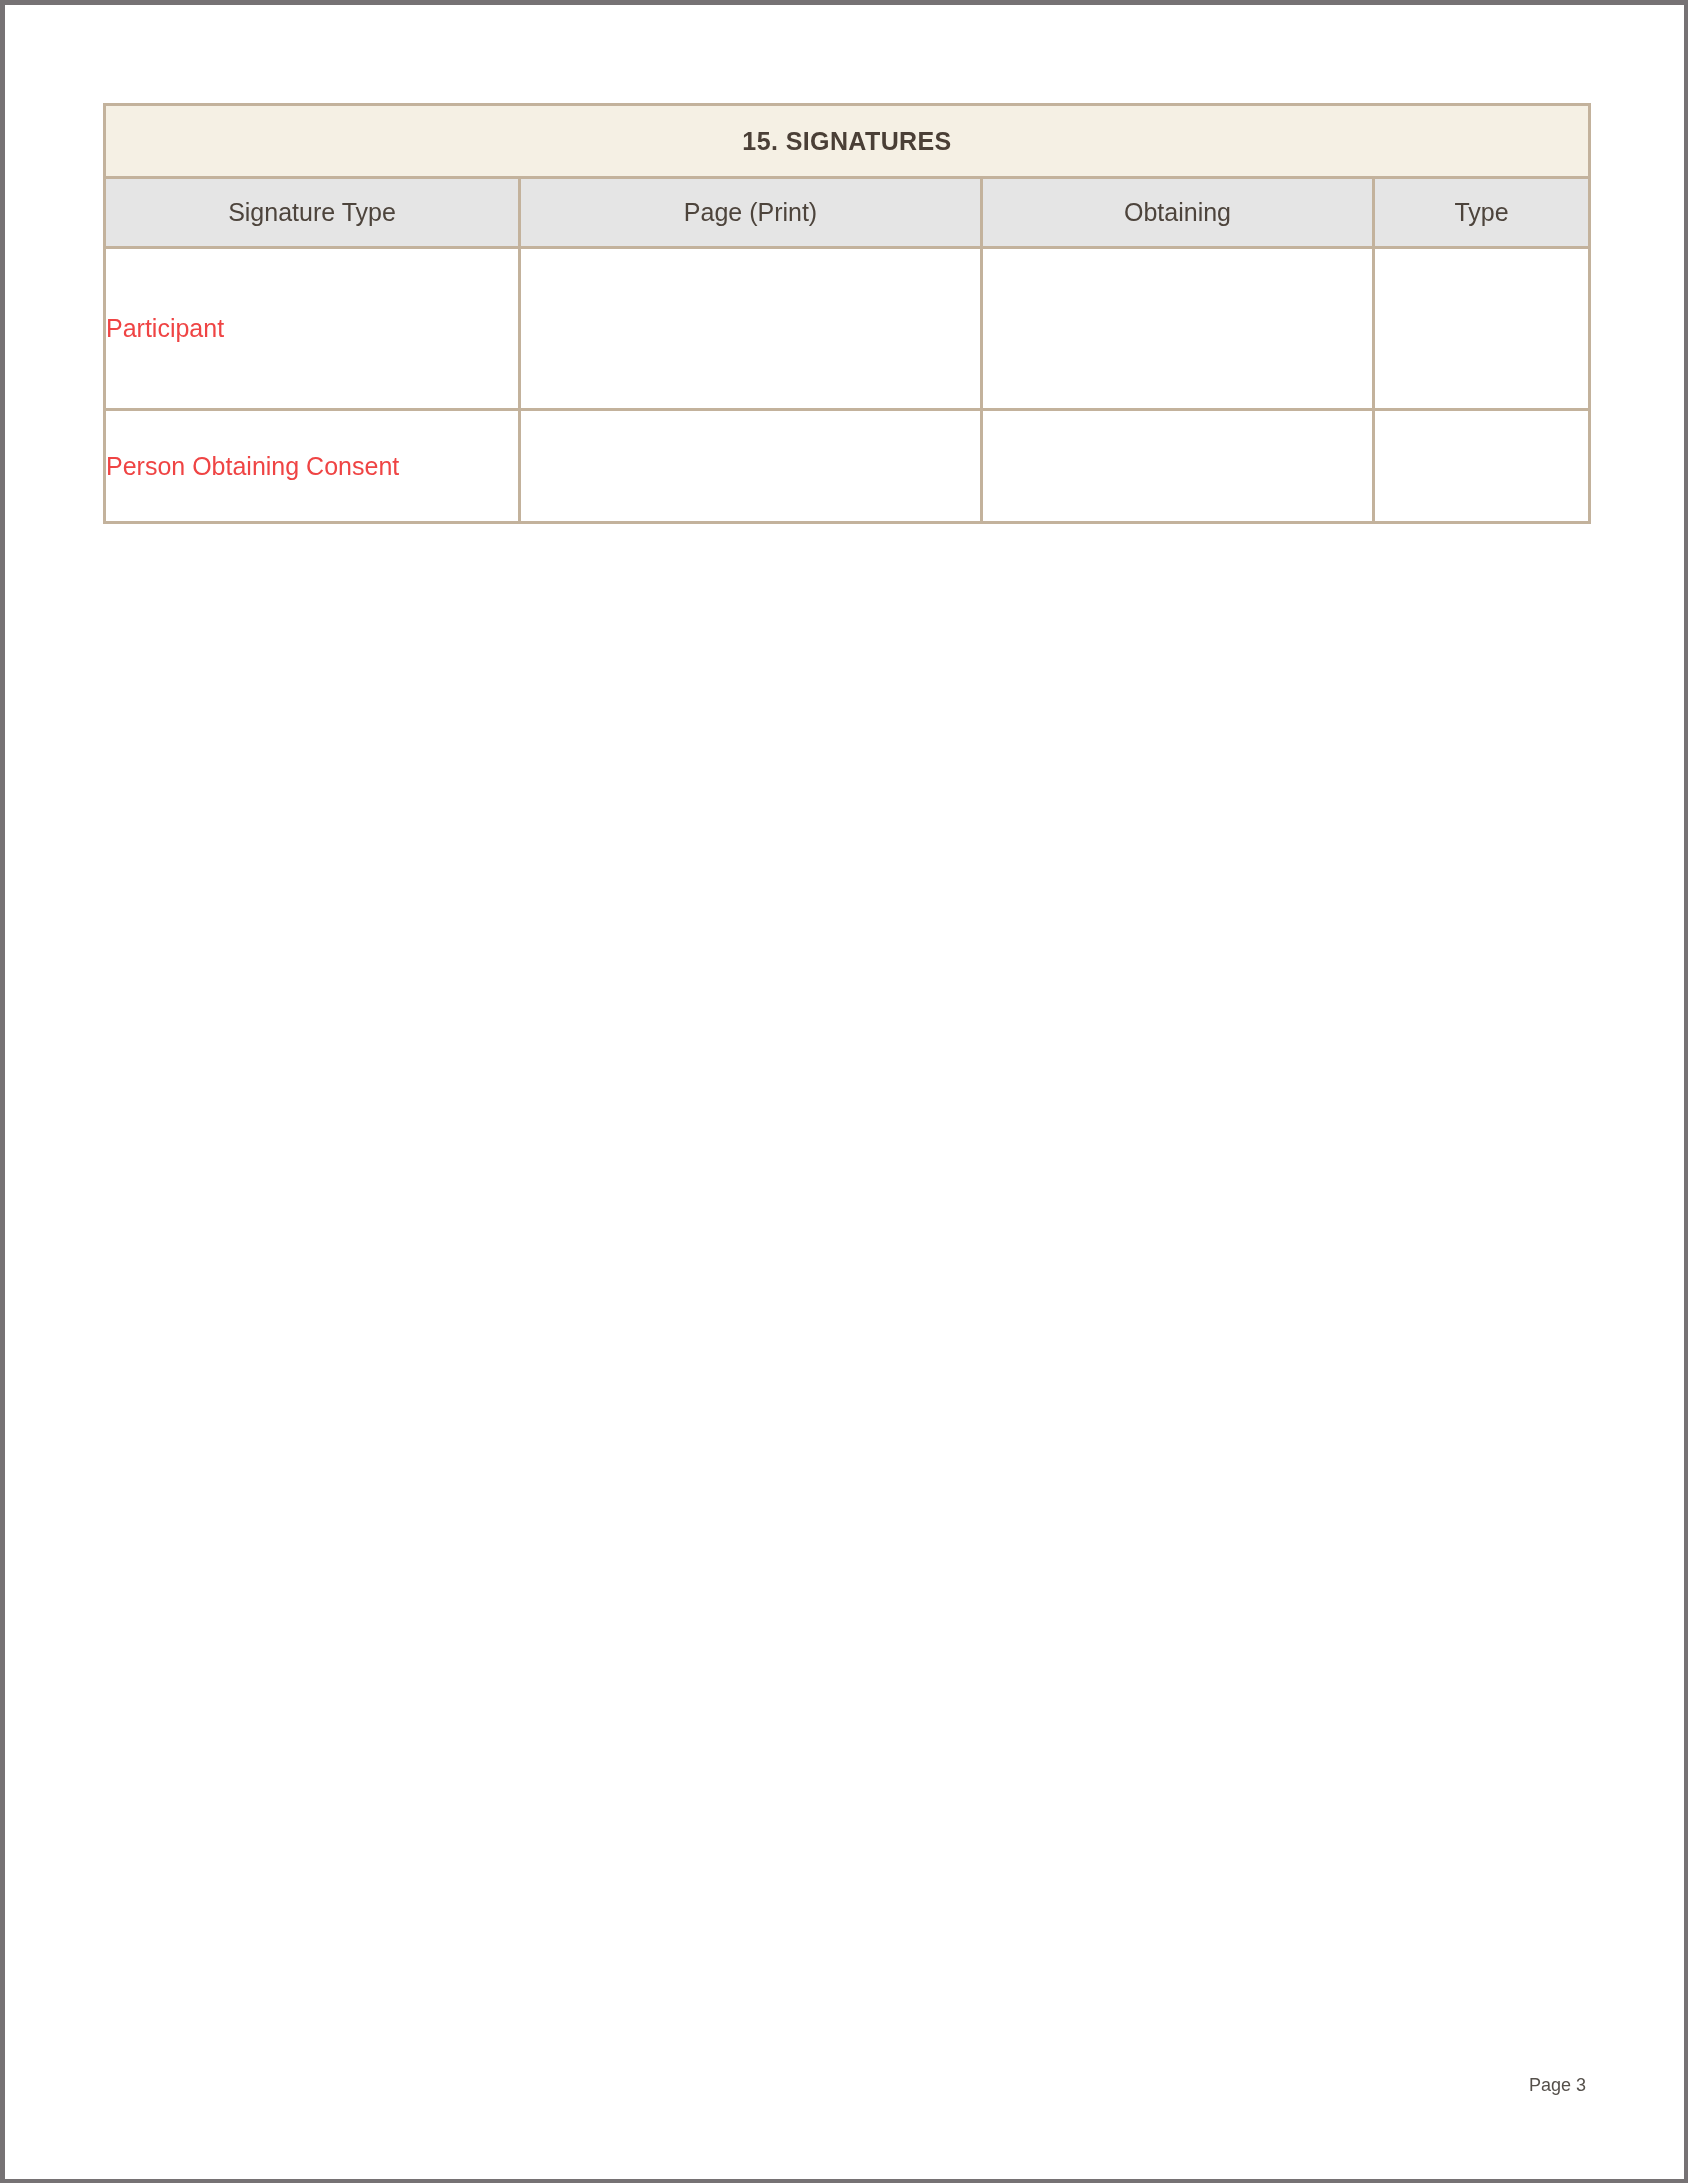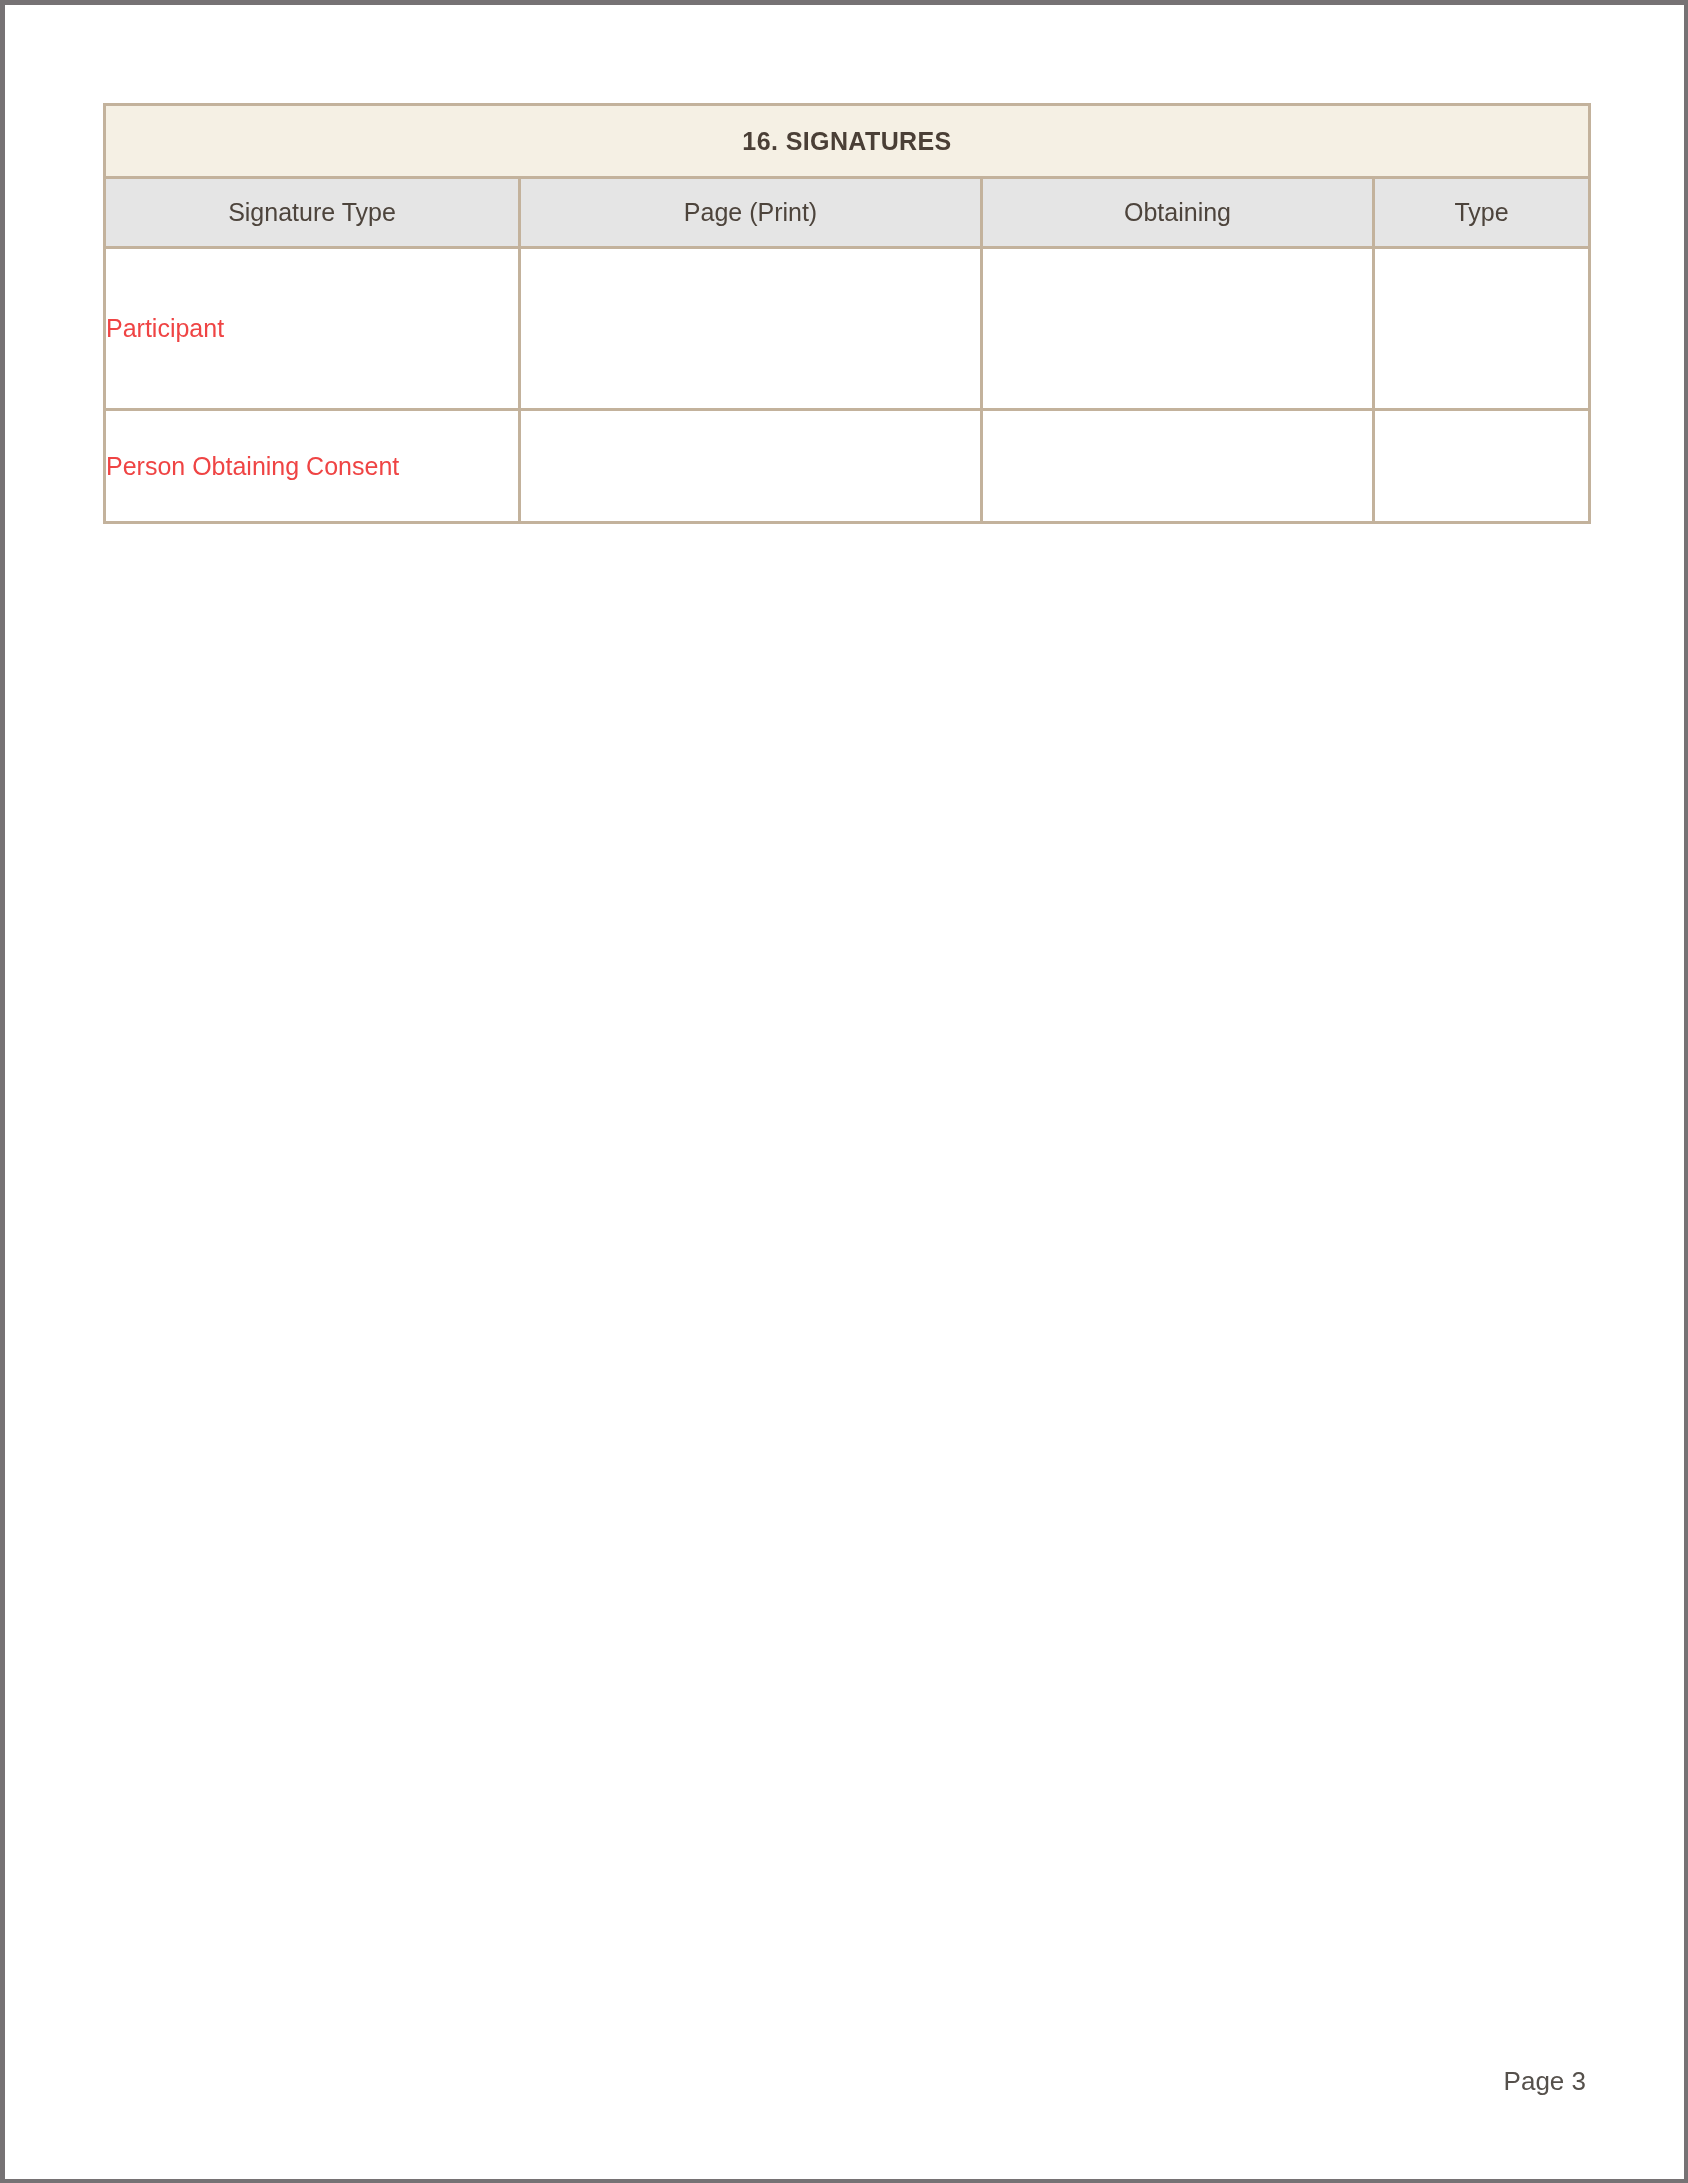--- a/index.html
+++ b/index.html
@@ -113,21 +113,21 @@
   
   .page-footer {
     position: absolute;
     right: 98px;
     bottom: 85px;
     text-align: right;
   }
 
   .page-number {
     display: block;
-    font-size: 26px;
+    font-size: 18px;
     color: #55504b;
     line-height: 1;
   }
 </style>
 </head>
 <body>
 
 <div class="page">
 
   <div class="page-body">
@@ -136,21 +136,21 @@
       <colgroup>
         <col class="c-type">
         <col class="c-name">
         <col class="c-signature">
         <col class="c-date">
       </colgroup>
 
       <thead>
         <tr>
           <th class="section-title-cell" colspan="4">
-            <span class="section-title">16. SIGNATURES</span>
+            <span class="section-title">15. SIGNATURES</span>
           </th>
         </tr>
 
         <tr>
           <th class="col-head-cell">
             <span class="col-head-label">Signature Type</span>
           </th>
           <th class="col-head-cell">
             <span class="col-head-label">Page (Print)</span>
           </th>

